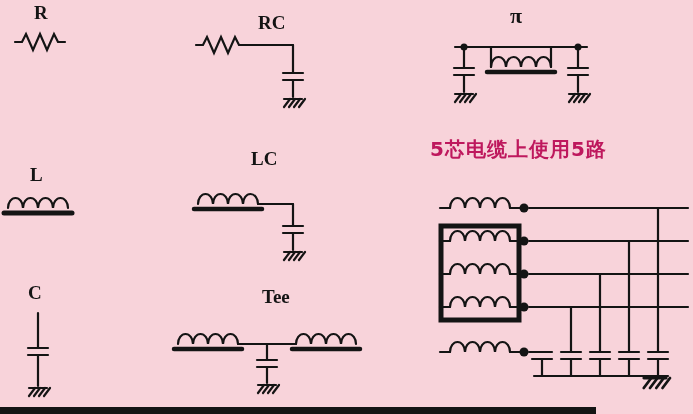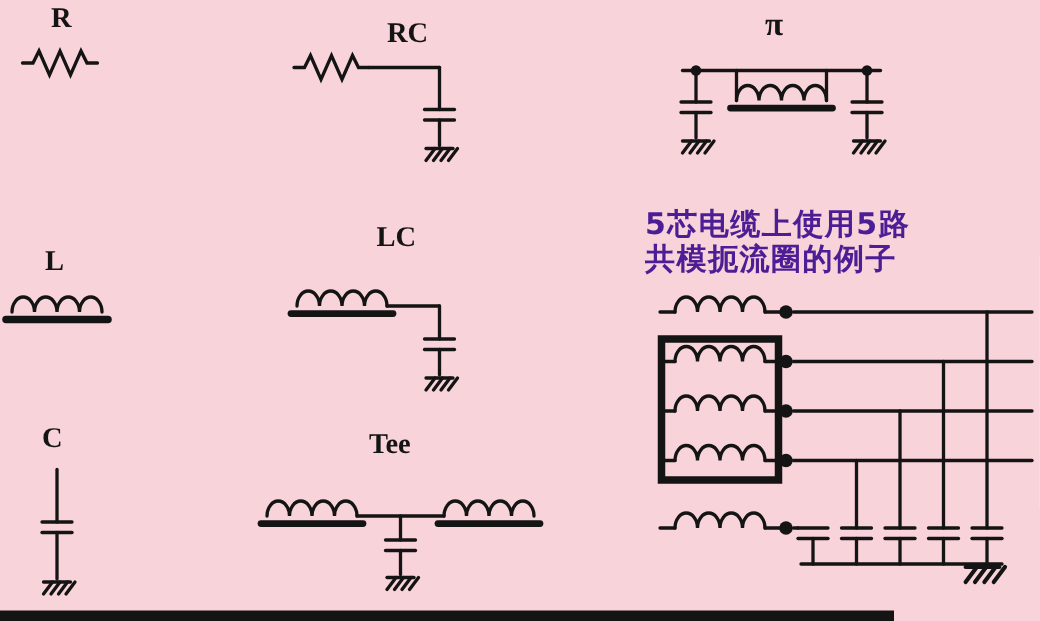--- a/index.html
+++ b/index.html
@@ -22,39 +22,38 @@
   }
   .lbl.pi{font-size:22px;}
   .caption{
     position:absolute;
     left:430px;top:138px;
     font-family:"DejaVu Sans", sans-serif;
     font-weight:bold;
     font-size:20px;
     line-height:23px;
     letter-spacing:1px;
-    color:#4c1d95;
+    color:#be185d;
   }
 </style>
 </head>
 <body>
 
 <div class="stage">
 
   <div class="lbl" style="left:34px;top:2px">R</div>
   <div class="lbl" style="left:258px;top:12px">RC</div>
   <div class="lbl pi" style="left:510px;top:3px">π</div>
   <div class="lbl" style="left:30px;top:164px">L</div>
   <div class="lbl" style="left:251px;top:148px">LC</div>
   <div class="lbl" style="left:28px;top:282px">C</div>
-  <div class="lbl" style="left:246px;top:286px">Tee</div>
+  <div class="lbl" style="left:262px;top:286px">Tee</div>
 
   <div class="caption">
     <div>5芯电缆上使用5路</div>
-    <div>共模扼流圈的例子</div>
   </div>
 
   <svg width="693" height="414" viewBox="0 0 693 414">
     <defs>
       <path id="coil" d="M0,0 a7.5,10 0 0 1 15,0 a7.5,10 0 0 1 15,0 a7.5,10 0 0 1 15,0 a7.5,10 0 0 1 15,0" fill="none"></path>
       <path id="res" d="M0,0 h7 l4,-8 7,16 7,-16 7,16 7,-16 4,8 h7" fill="none"></path>
       <g id="capp">
         <line x1="-10" y1="0" x2="10" y2="0"></line>
         <line x1="-10" y1="7" x2="10" y2="7"></line>
       </g>

